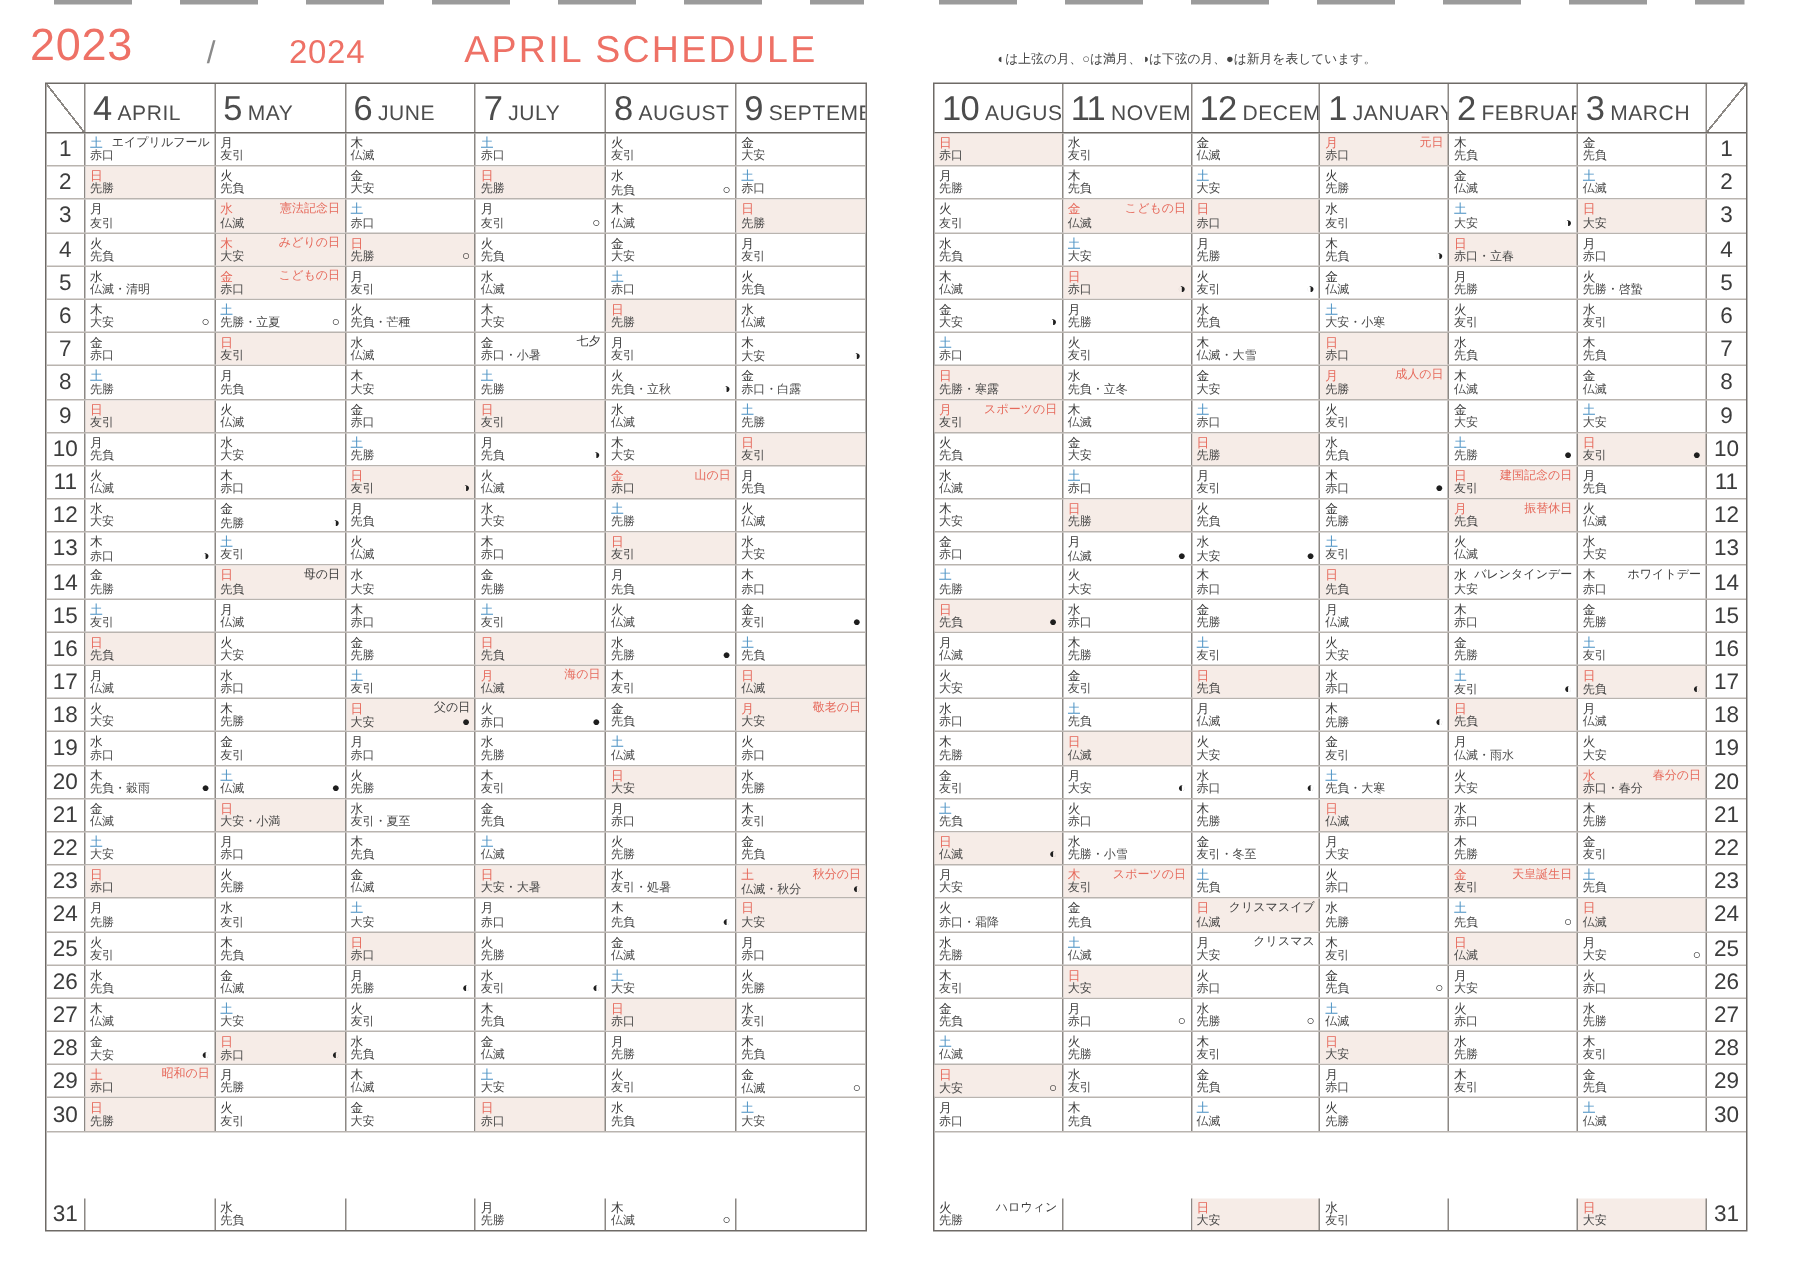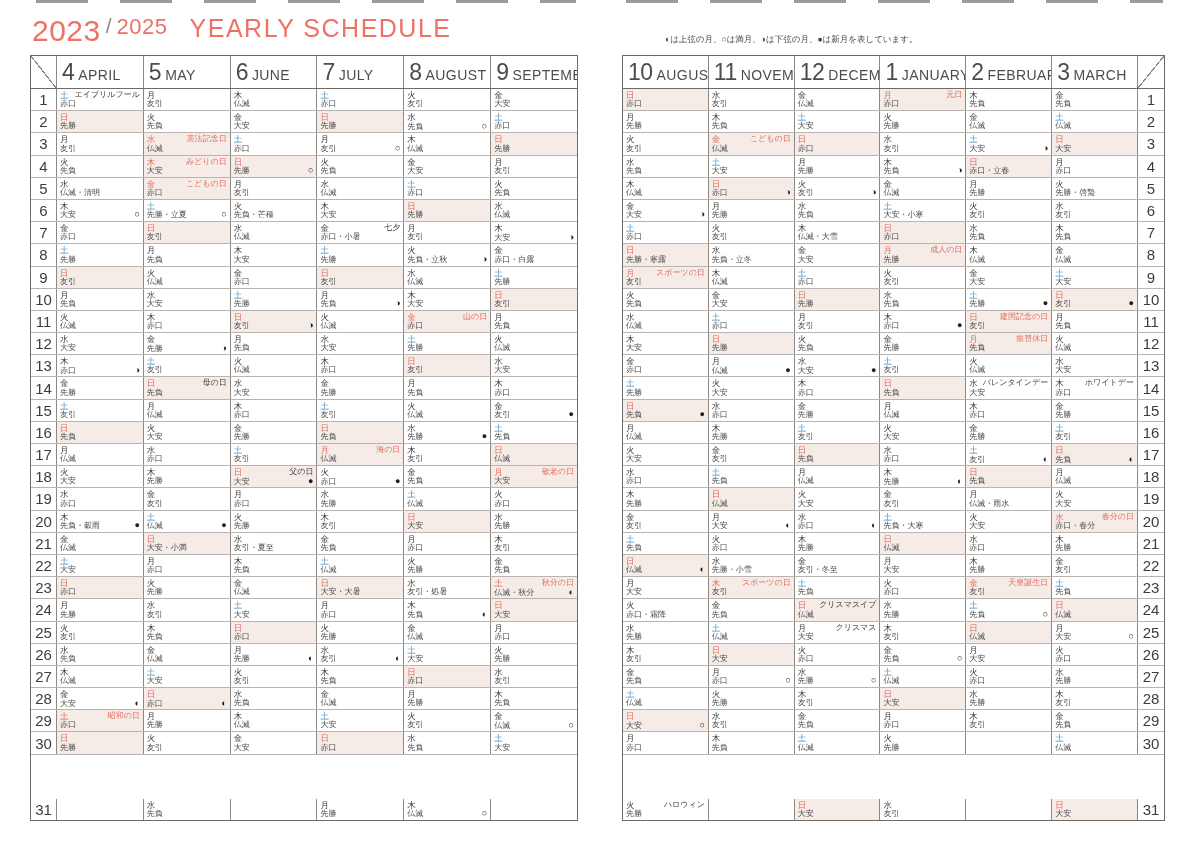--- a/index.html
+++ b/index.html
@@ -5,22 +5,22 @@
   * { margin:0; padding:0; box-sizing:border-box; }
   html,body { width:1200px; height:846px; background:#fdfdfd; overflow:hidden;
               font-family:"Liberation Sans","DejaVu Sans",sans-serif; }
   .sheet { position:relative; width:1200px; height:846px; background:#ffffff; }
 
   .page-edge { position:absolute; top:0; height:3px;
     background:repeating-linear-gradient(90deg,#9b9b9b 0 52px, transparent 52px 84px); }
   .edge-left  { left:36px;  width:540px; }
   .edge-right { left:626px; width:537px; }
 
-  .title-block { position:absolute; left:32px; top:14px; display:flex; align-items:flex-start;
-                 color:#ee7166; font-weight:500; }
+  .title-block { position:absolute; left:20px; top:14px; display:flex; align-items:flex-end;
+                 color:#ee7166; font-weight:500;gap:44px; }
   .y1  { font-size:30px; letter-spacing:0.5px; }
   .sep { font-size:21px; color:#8a8a8a; margin:0 5px; font-weight:300; }
   .y2  { font-size:22px; letter-spacing:0.5px; }
   .ttl { font-size:25px; margin-left:22px; letter-spacing:1.5px; }
 
   .legend { position:absolute; left:665px; width:500px; top:34px; text-align:left;
             font-size:8.5px; color:#454545; }
 
   .cal-table { position:absolute; top:55px; height:766px; border:1.5px solid #6e6a66;
                background:#fff; display:flex; flex-direction:column; }
@@ -65,22 +65,22 @@
 </head>
 <body>
 
 <div class="sheet">
   <div class="page-edge edge-left"></div>
   <div class="page-edge edge-right"></div>
 
   <div class="title-block">
     <span class="y1">2023</span>
     <span class="sep">/</span>
-    <span class="y2">2025</span>
-    <span class="ttl">YEARLY SCHEDULE</span>
+    <span class="y2">2024</span>
+    <span class="ttl">APRIL SCHEDULE</span>
   </div>
 
   <div class="legend">◐は上弦の月、○は満月、◑は下弦の月、●は新月を表しています。</div>
 
   <div class="cal-table left-table" id="page0">
       <div class="row header-row">
         <div class="corner-cell diag-down"></div>
         <div class="month-header">
           <span class="m-num">4</span>
           <span class="m-name">APRIL</span>

